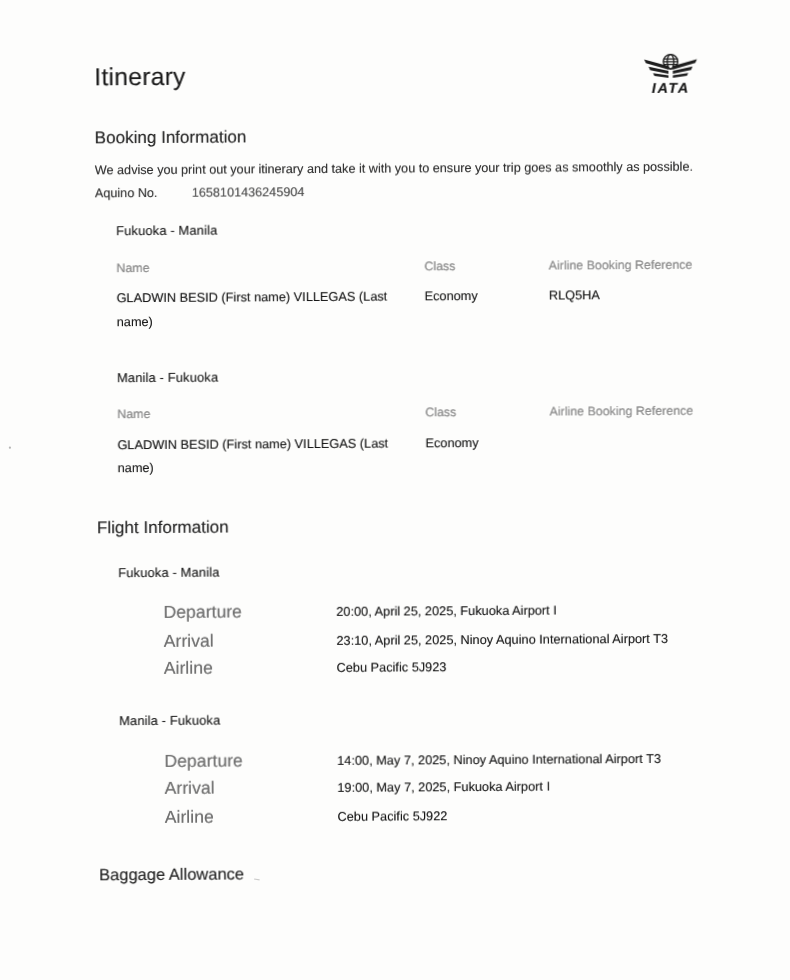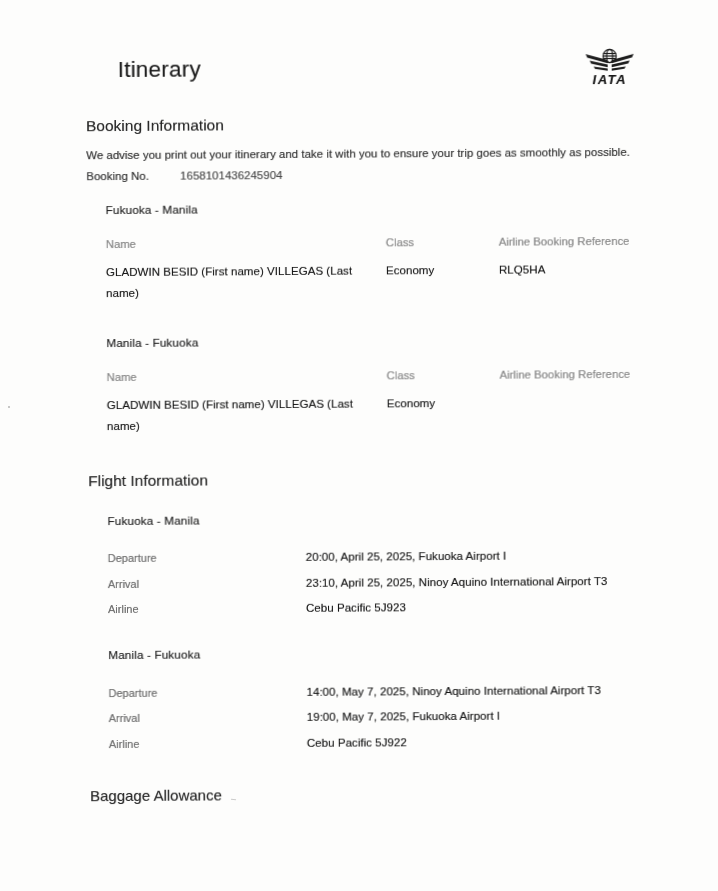--- a/index.html
+++ b/index.html
@@ -15,21 +15,21 @@
     position:absolute;inset:0;
     padding:48px 60px 0 88px;
     box-sizing:border-box;
     transform:rotate(-0.35deg);
     transform-origin:40% 50%;
     filter:blur(0.24px);
     text-shadow:0 0 0.45px rgba(20,20,20,.38);
   }
   
   .hdr{display:flex;align-items:center;justify-content:space-between;height:42px;padding-right:20px;}
-  .doc-title{font-size:22.5px;color:#1b1b1b;letter-spacing:.2px;margin-left:32px;}
+  .doc-title{font-size:22.5px;color:#1b1b1b;letter-spacing:.2px;}
   .brand{display:flex;align-items:center;gap:16px;}
   .tripcom{font-size:21px;font-weight:bold;color:#3a3a3a;letter-spacing:.2px;}
   .groupword{font-size:21px;font-weight:normal;color:#9d9d9d;letter-spacing:.5px;}
   .tm{font-size:8px;color:#b5b5b5;vertical-align:super;}
   .iata{display:flex;flex-direction:column;align-items:center;line-height:1;justify-content:space-between;}
   
   .h2{font-size:15.5px;color:#242424;margin-top:26px;}
   .h2.flight{margin-top:36px;}
   .h2.baggage{margin-top:33px;font-size:15px;}
   .advice{margin-top:10px;font-size:11.5px;line-height:21px;color:#2e2e2e;}
@@ -43,21 +43,21 @@
   .pax-grid{display:grid;grid-template-columns:280px 113px 145px;row-gap:7px;margin-top:18px;}
   .colhead{font-size:11.3px;color:#8d8d8d;line-height:19px;}
   .cellval{font-size:11.6px;color:#141414;line-height:21px;}
   
   .fblock{margin-left:19px;}
   .fb1{margin-top:24px;}
   .fb2{margin-top:28px;}
   .frows{margin-top:20px;}
   .frows.f2{margin-top:21px;}
   .frow{display:grid;grid-template-columns:198px 1fr;margin-bottom:5px;}
-  .flabel{font-size:11px;color:#6f6f6f;line-height:20.5px;}
+  .flabel{font-size:16px;color:#6f6f6f;line-height:20.5px;margin-left:41px;}
   .fvalue{font-size:11.6px;color:#141414;line-height:20.5px;}
   
   .speck{position:absolute;background:#8f8f8f;border-radius:50%;}
   .speck.s1{left:8px;top:406px;width:2px;height:2px;opacity:.65;}
   .speck.s2{left:231px;top:799px;width:5px;height:1px;opacity:.45;border-radius:0;transform:rotate(8deg);}
 </style>
 </head>
 <body>
 
 <div class="sheet">
@@ -85,21 +85,21 @@
             </g>
           </svg>
           <span style="font-size:13px;font-weight:bold;font-style:italic;letter-spacing:1.5px;color:#161616;margin-top:-5px;">IATA</span>
         </div>
       </div>
     </div>
 
     <div class="h2">Booking Information</div>
     <div class="advice">We advise you print out your itinerary and take it with you to ensure your trip goes as smoothly as possible.</div>
     <div class="bookline">
-      <span>Booking No.</span>
+      <span>Aquino No.</span>
       <span class="bookno">1658101436245904</span>
     </div>
 
     <div class="segment seg1">
       <div class="route">Fukuoka - Manila</div>
       <div class="pax-grid">
         <div class="colhead">Name</div>
         <div class="colhead">Class</div>
         <div class="colhead">Airline Booking Reference</div>
         <div class="cellval" style="width:272px;">GLADWIN BESID (First name) VILLEGAS (Last name)</div>

